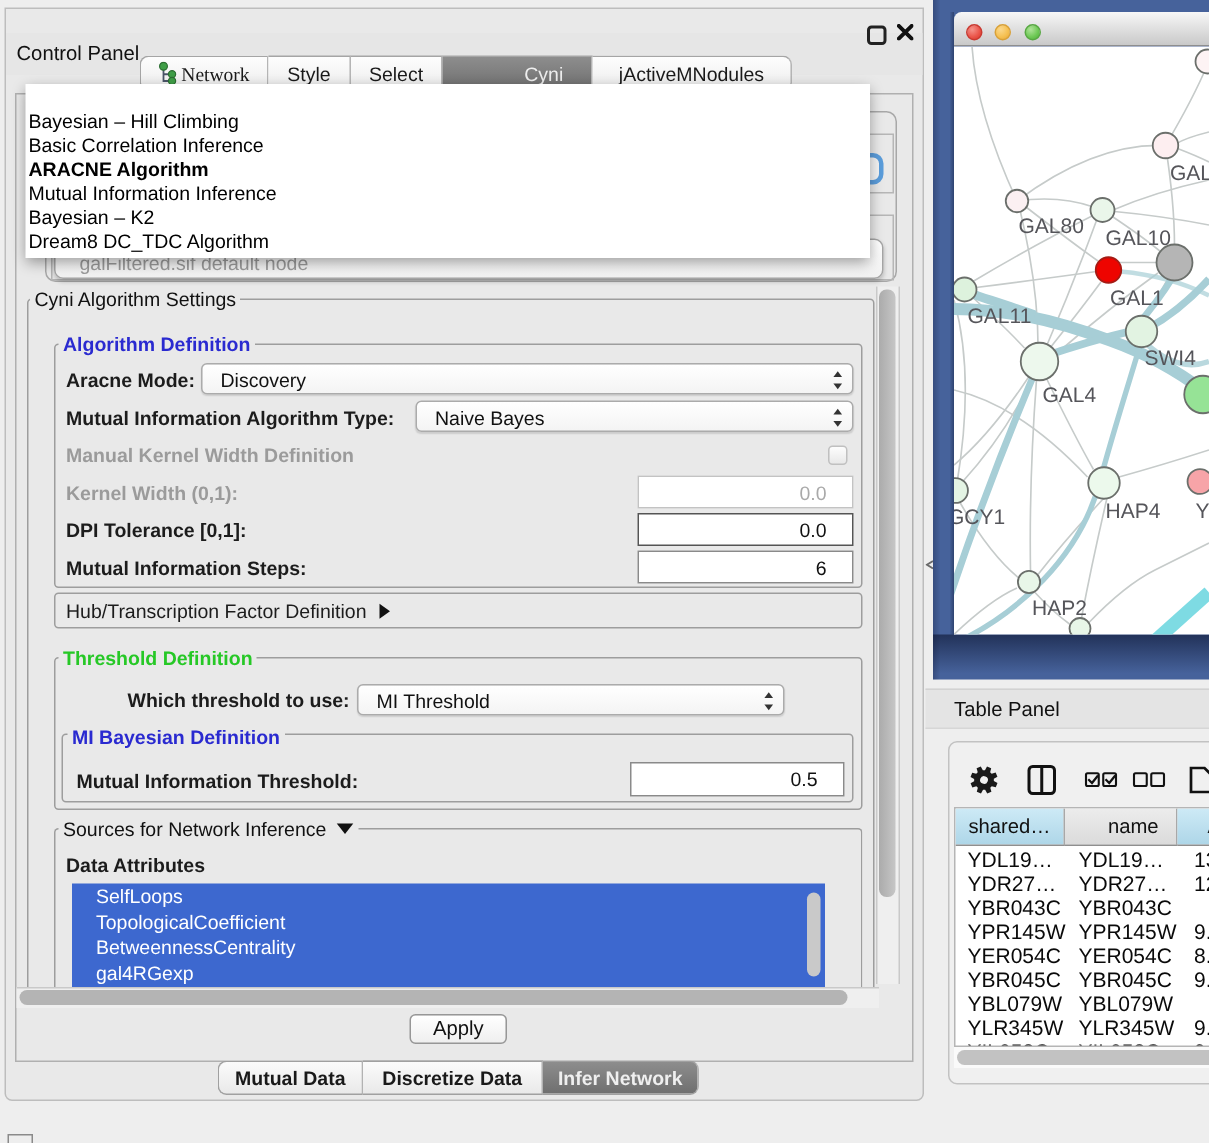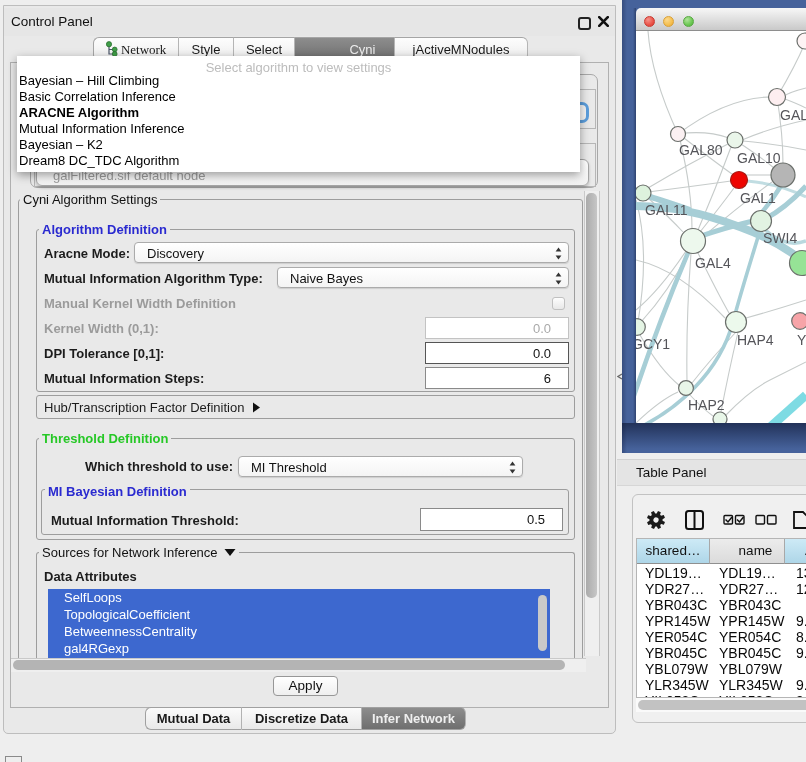--- a/index.html
+++ b/index.html
@@ -2,21 +2,21 @@
 <html><head>
 <meta charset="utf-8">
 <style>
   html,body{margin:0;padding:0;}
   body{width:806px;height:762px;position:relative;overflow:hidden;
        font-family:"Liberation Sans",sans-serif;background:#eeeeee;}
   .abs{position:absolute;}
   
   #cpwin{left:3px;top:5px;width:613px;height:729px;background:#e9e9e9;
          border:1px solid #bdbdbd;border-radius:0 0 5px 5px;box-sizing:border-box;}
-  #cptitle{left:0;top:2px;width:100%;height:28px;background:#e6e6e6;}
+  #cptitle{left:0;top:16px;width:100%;height:28px;background:#e6e6e6;}
   #cptitle .t{position:absolute;left:7px;top:6px;font-size:13.5px;color:#111;}
   .fltico{left:574px;top:11px;width:9px;height:9px;border:2px solid #222;border-radius:3px;}
   
   .tabbar{display:flex;height:24px;}
   .tab{box-sizing:border-box;height:24px;line-height:23px;font-size:13px;color:#1a1a1a;
        background:linear-gradient(#fdfdfd,#ededed);border-top:1px solid #a5a5a5;
        border-bottom:1px solid #a5a5a5;border-right:1px solid #b5b5b5;text-align:center;}
   .tab.first{border-left:1px solid #a5a5a5;border-radius:6px 0 0 6px;}
   .tab.last{border-radius:0 6px 6px 0;}
   .tab.sel{background:linear-gradient(#8d8d8d,#6f6f6f);color:#eeeeee;}
@@ -196,21 +196,20 @@
     <div class="btab" style="width:120px;">Discretize Data</div>
     <div class="btab" style="width:104px;border-radius:0 6px 6px 0;background:linear-gradient(#8d8d8d,#6f6f6f);color:#efefef;">Infer Network</div>
   </div>
 </div>
 
 <svg class="abs" style="left:617px;top:373px;" width="6" height="7" viewBox="0 0 6 7">
     <path d="M5 1L1 3.5L5 6" fill="none" stroke="#6a6a6a" stroke-width="1.3"></path>
   </svg>
 
 <div class="abs" id="popup">
-  <div class="hint">Select algorithm to view settings</div>
   <div class="it" style="top:17px;">Bayesian – Hill Climbing</div>
   <div class="it" style="top:33px;">Basic Correlation Inference</div>
   <div class="it" style="top:49px;font-weight:bold;">ARACNE Algorithm</div>
   <div class="it" style="top:65px;">Mutual Information Inference</div>
   <div class="it" style="top:81px;">Bayesian – K2</div>
   <div class="it" style="top:97px;">Dream8 DC_TDC Algorithm</div>
 </div>
 
 <div class="abs" id="bluezone"></div>
 <div class="abs" style="left:622px;top:0;width:5px;height:453px;background:linear-gradient(90deg,rgba(0,0,25,0.22),rgba(0,0,25,0));"></div>

